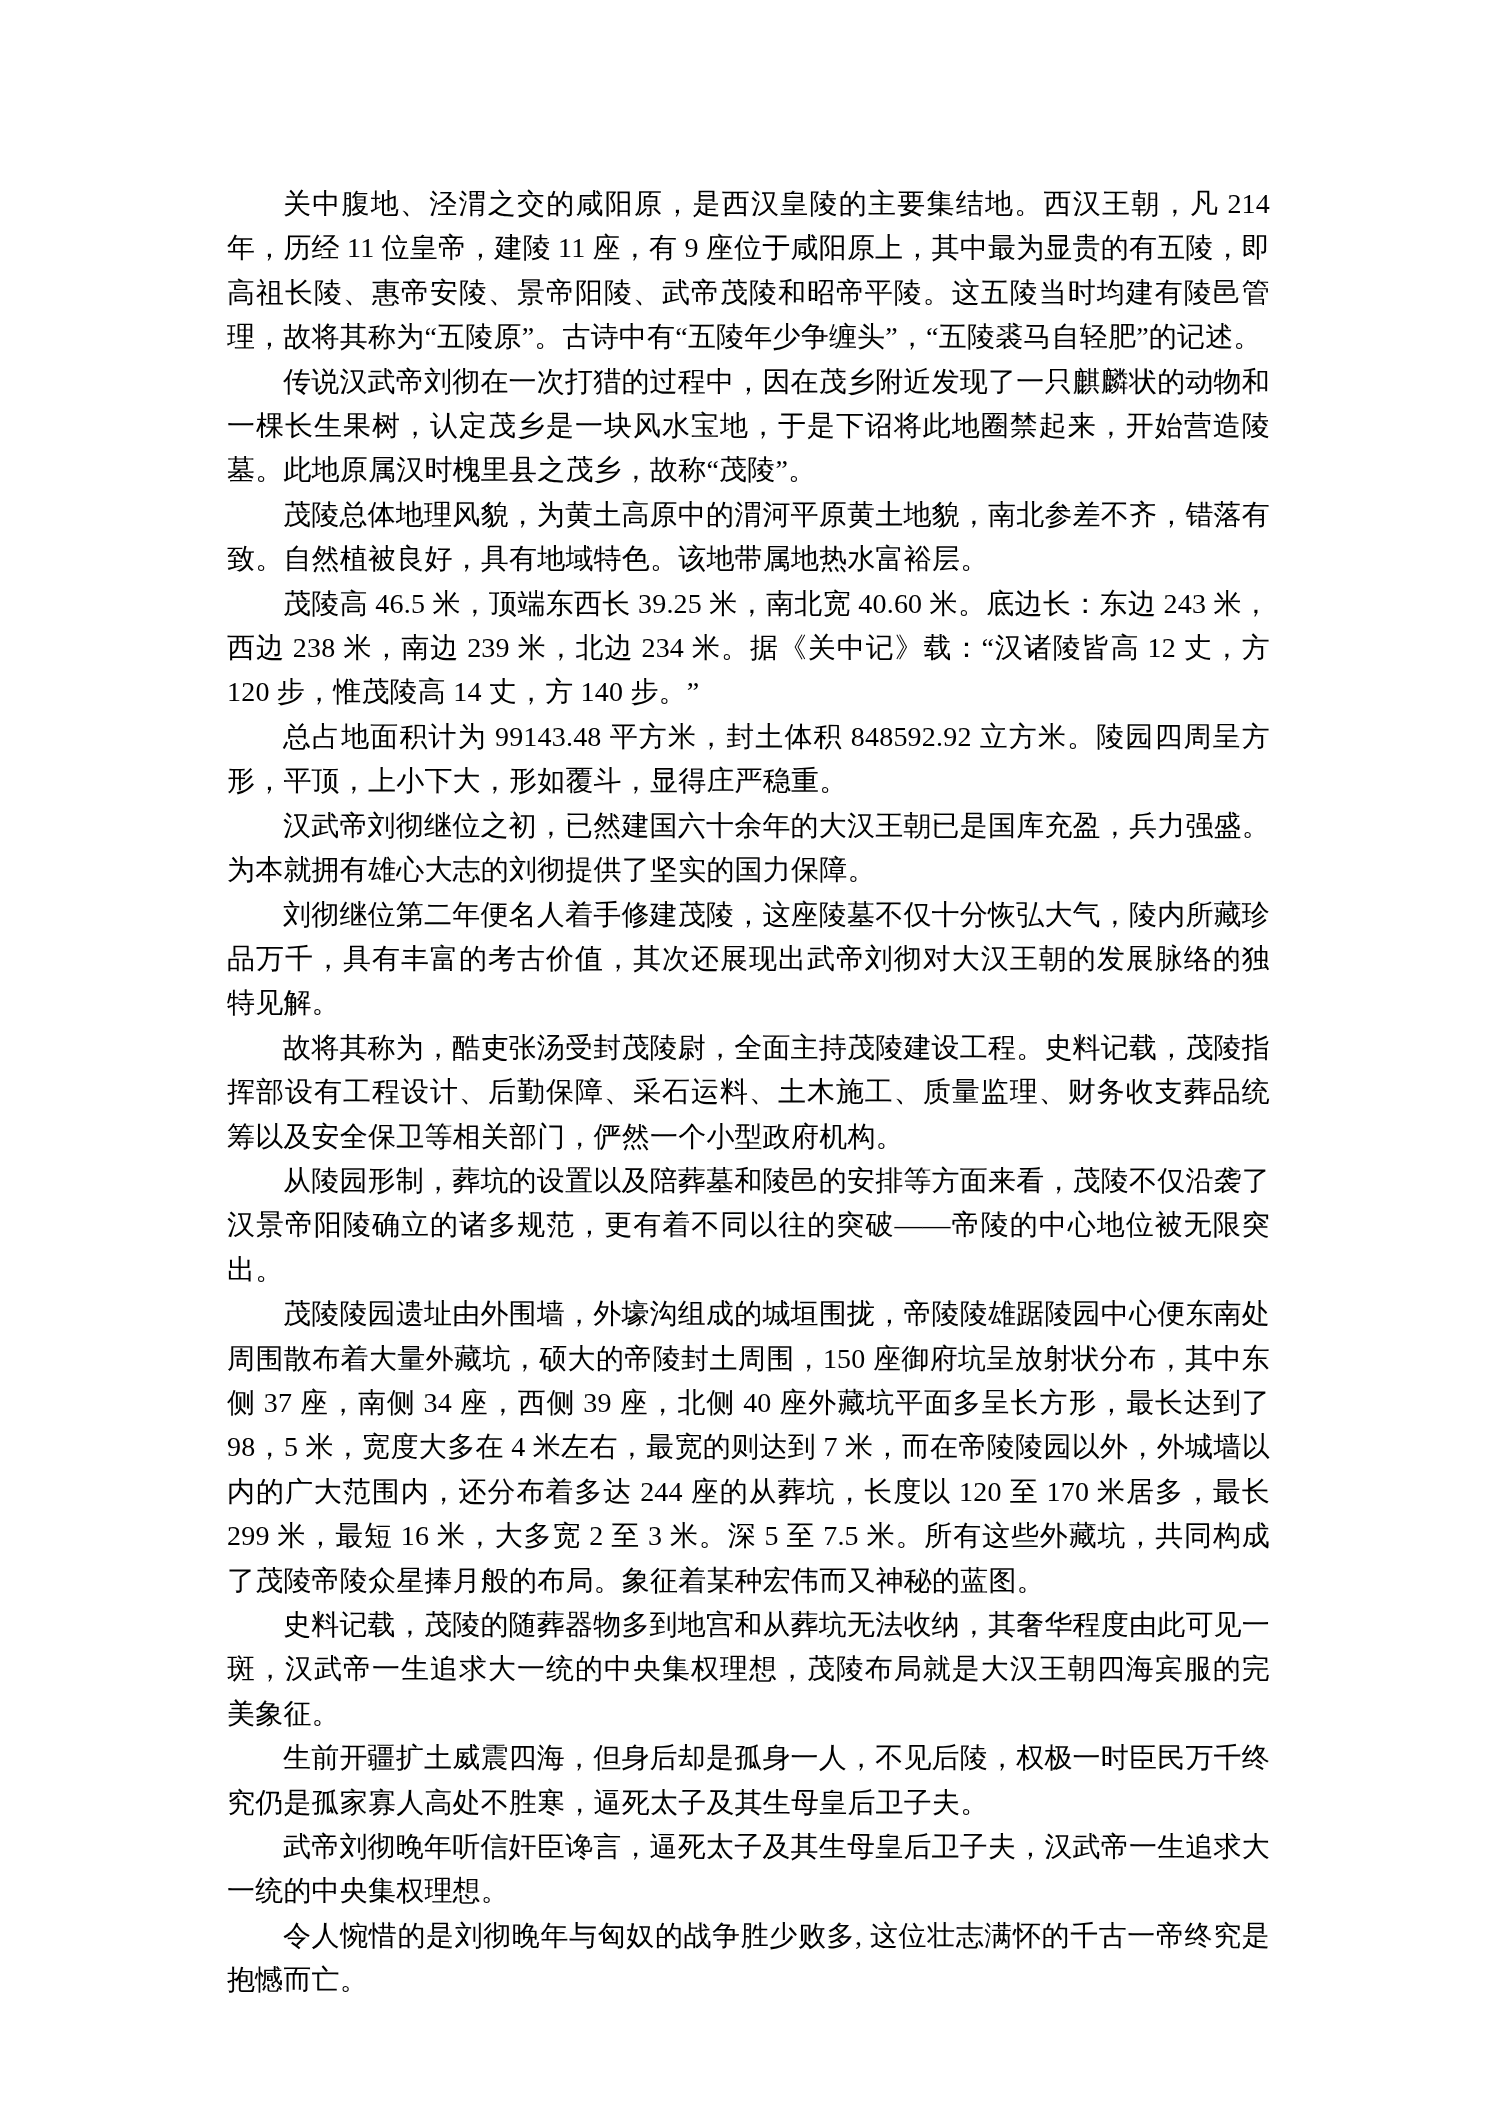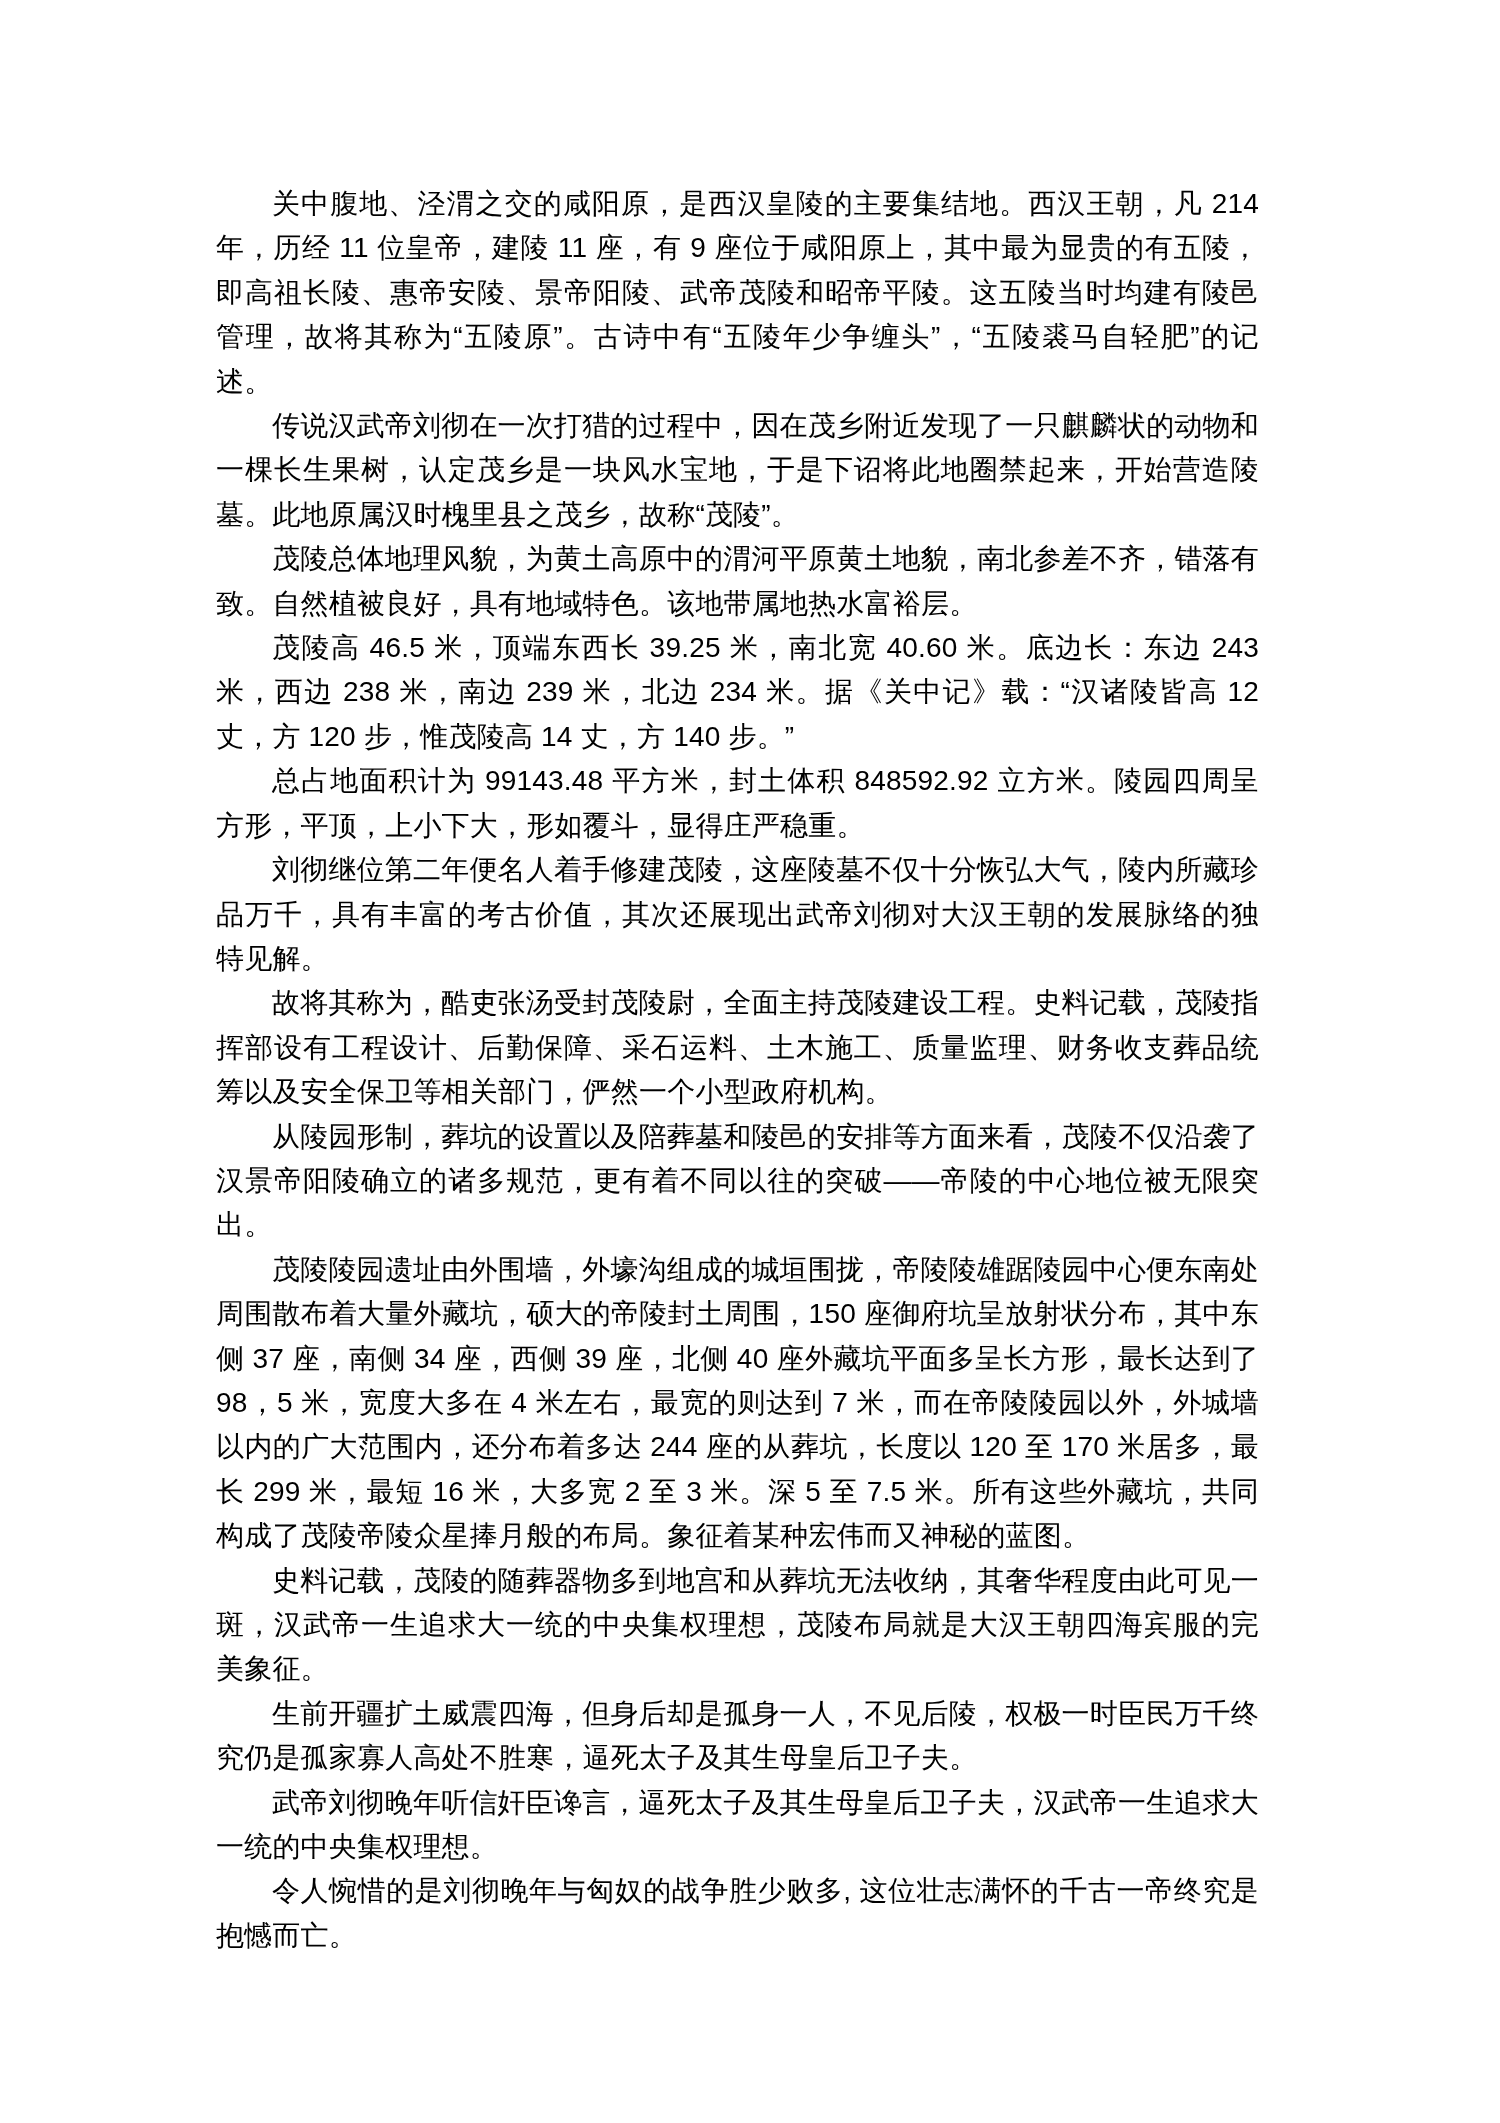--- a/index.html
+++ b/index.html
@@ -10,48 +10,50 @@
   .page {
     position: relative;
     width: 1500px;
     height: 2123px;
     background: #ffffff;
     overflow: hidden;
     font-family: "Liberation Sans", "DejaVu Sans", sans-serif;
   }
   .text-block {
     position: absolute;
-    left: 216px;
+    left: 227px;
     top: 182px;
     width: 1043px;
     color: #000000;
     font-size: 28px;
     line-height: 44.4px;
     text-align: justify;
     text-justify: inter-ideograph;
     letter-spacing: 0.2px;
+    font-family: Liberation Serif, serif;
   }
   .text-block p {
     margin: 0;
     padding: 0;
     text-indent: 2em;
     word-break: normal;
     overflow-wrap: break-word;
   }
 </style>
 </head>
 <body>
 
 <div class="page">
   <div class="text-block">
       <p>关中腹地、泾渭之交的咸阳原，是西汉皇陵的主要集结地。西汉王朝，凡 214 年，历经 11 位皇帝，建陵 11 座，有 9 座位于咸阳原上，其中最为显贵的有五陵，即高祖长陵、惠帝安陵、景帝阳陵、武帝茂陵和昭帝平陵。这五陵当时均建有陵邑管理，故将其称为“五陵原”。古诗中有“五陵年少争缠头”，“五陵裘马自轻肥”的记述。</p>
       <p>传说汉武帝刘彻在一次打猎的过程中，因在茂乡附近发现了一只麒麟状的动物和一棵长生果树，认定茂乡是一块风水宝地，于是下诏将此地圈禁起来，开始营造陵墓。此地原属汉时槐里县之茂乡，故称“茂陵”。</p>
       <p>茂陵总体地理风貌，为黄土高原中的渭河平原黄土地貌，南北参差不齐，错落有致。自然植被良好，具有地域特色。该地带属地热水富裕层。</p>
       <p>茂陵高 46.5 米，顶端东西长 39.25 米，南北宽 40.60 米。底边长：东边 243 米，西边 238 米，南边 239 米，北边 234 米。据《关中记》载：“汉诸陵皆高 12 丈，方 120 步，惟茂陵高 14 丈，方 140 步。”</p>
       <p>总占地面积计为 99143.48 平方米，封土体积 848592.92 立方米。陵园四周呈方形，平顶，上小下大，形如覆斗，显得庄严稳重。</p>
+      <p>汉武帝刘彻继位之初，已然建国六十余年的大汉王朝已是国库充盈，兵力强盛。为本就拥有雄心大志的刘彻提供了坚实的国力保障。</p>
       <p>刘彻继位第二年便名人着手修建茂陵，这座陵墓不仅十分恢弘大气，陵内所藏珍品万千，具有丰富的考古价值，其次还展现出武帝刘彻对大汉王朝的发展脉络的独特见解。</p>
       <p>故将其称为，酷吏张汤受封茂陵尉，全面主持茂陵建设工程。史料记载，茂陵指挥部设有工程设计、后勤保障、采石运料、土木施工、质量监理、财务收支葬品统筹以及安全保卫等相关部门，俨然一个小型政府机构。</p>
       <p>从陵园形制，葬坑的设置以及陪葬墓和陵邑的安排等方面来看，茂陵不仅沿袭了汉景帝阳陵确立的诸多规范，更有着不同以往的突破——帝陵的中心地位被无限突出。</p>
       <p>茂陵陵园遗址由外围墙，外壕沟组成的城垣围拢，帝陵陵雄踞陵园中心便东南处周围散布着大量外藏坑，硕大的帝陵封土周围，150 座御府坑呈放射状分布，其中东侧 37 座，南侧 34 座，西侧 39 座，北侧 40 座外藏坑平面多呈长方形，最长达到了 98，5 米，宽度大多在 4 米左右，最宽的则达到 7 米，而在帝陵陵园以外，外城墙以内的广大范围内，还分布着多达 244 座的从葬坑，长度以 120 至 170 米居多，最长 299 米，最短 16 米，大多宽 2 至 3 米。深 5 至 7.5 米。所有这些外藏坑，共同构成了茂陵帝陵众星捧月般的布局。象征着某种宏伟而又神秘的蓝图。</p>
       <p>史料记载，茂陵的随葬器物多到地宫和从葬坑无法收纳，其奢华程度由此可见一斑，汉武帝一生追求大一统的中央集权理想，茂陵布局就是大汉王朝四海宾服的完美象征。</p>
       <p>生前开疆扩土威震四海，但身后却是孤身一人，不见后陵，权极一时臣民万千终究仍是孤家寡人高处不胜寒，逼死太子及其生母皇后卫子夫。</p>
       <p>武帝刘彻晚年听信奸臣谗言，逼死太子及其生母皇后卫子夫，汉武帝一生追求大一统的中央集权理想。</p>
       <p>令人惋惜的是刘彻晚年与匈奴的战争胜少败多, 这位壮志满怀的千古一帝终究是抱憾而亡。</p>
     </div>
 </div>

